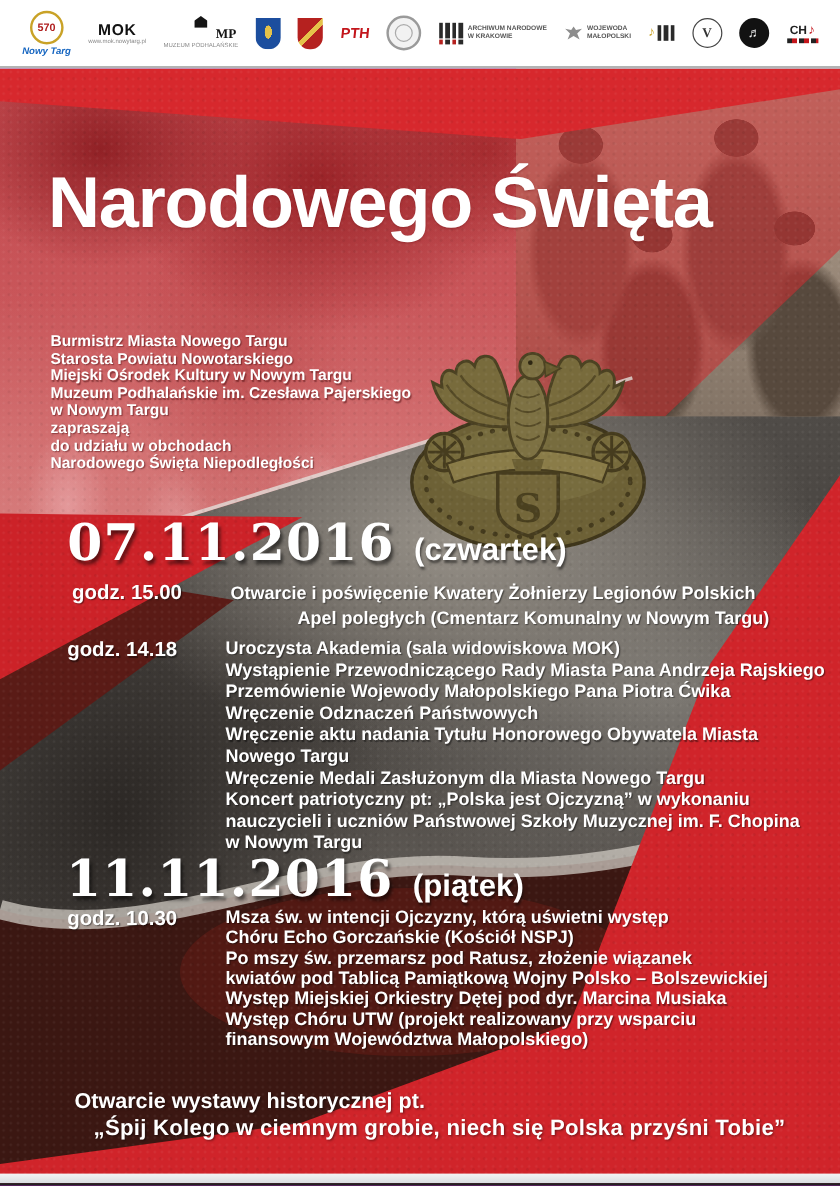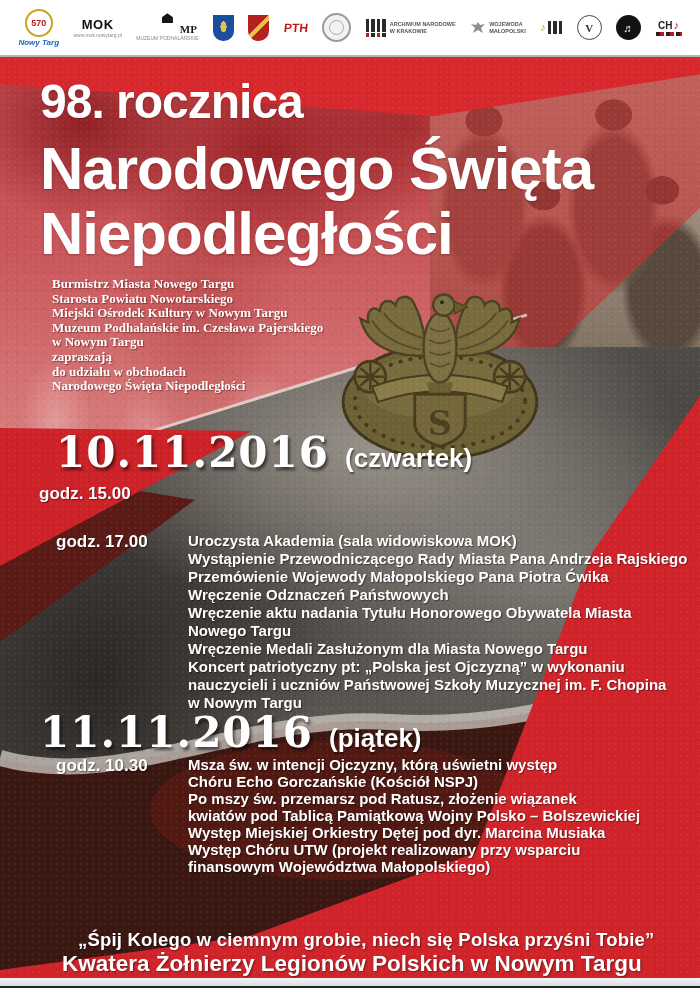--- a/index.html
+++ b/index.html
@@ -99,32 +99,32 @@
     background-size:6px 6px,9px 9px;background-position:0 0,3px 4px;}
 
   
   .txt{position:absolute;color:#fff;z-index:10;}
   .pre{white-space:pre-line;}
   .title-line{font-weight:700;letter-spacing:-1px;line-height:1;
     text-shadow:0 1px 2px rgba(90,10,12,.35);}
   .t1{left:40px;top:78px;font-size:48px;}
   .t2{left:40px;top:139px;font-size:60px;}
   .t3{left:40px;top:204px;font-size:60px;}
-  .organizers{left:52px;top:277px;font-size:13px;font-weight:700;line-height:14.6px;
-    text-shadow:1px 1px 1px rgba(70,10,12,.5);font-family:Liberation Serif, serif;}
+  .organizers{left:42px;top:277px;font-size:13px;font-weight:700;line-height:14.6px;
+    text-shadow:1px 1px 1px rgba(70,10,12,.5);}
   .date-row{display:flex;align-items:baseline;gap:16px;}
   .date{font-family:"DejaVu Serif","Liberation Serif",serif;font-weight:700;
         font-size:42px;letter-spacing:1px;text-shadow:2px 3px 3px rgba(0,0,0,.55);}
   .weekday{font-size:26px;font-weight:700;text-shadow:1px 2px 2px rgba(0,0,0,.5);}
   .d1{left:56px;top:428px;}
-  .d2{left:40px;top:708px;}
+  .d2{left:55px;top:708px;}
   .event{display:flex;align-items:flex-start;text-shadow:1px 1px 1px rgba(0,0,0,.45);}
   .event .time{flex:0 0 132px;font-size:17px;font-weight:700;}
   .event .etext{font-size:15px;font-weight:700;}
-  .e1{left:39px;top:484px;width:630px;}
+  .e1{left:60px;top:484px;width:630px;}
   .e1 .etext{line-height:21px;padding-left:56px;text-indent:-56px;}
   .e2{left:56px;top:532px;width:640px;}
   .e2 .etext{line-height:18px;}
   .e3{left:56px;top:756px;width:640px;}
   .e3 .etext{line-height:17px;}
   .foot{left:62px;font-weight:700;text-shadow:1px 1px 2px rgba(0,0,0,.45);}
   .f-venue{top:884px;font-size:18px;}
   .f-exhib{top:907px;font-size:18px;}
   .f-quote{top:929px;font-size:18.5px;letter-spacing:.2px;margin-left:16px;}
   .f-close{top:951px;font-size:22.5px;}
@@ -256,42 +256,42 @@
     </div>
     <div class="chor">
       <div class="chor-row">
         <span class="ch-t">CH</span>
         <span class="ch-n">♪</span>
       </div>
       <div class="ch-strip"></div>
     </div>
   </div>
 
-  <div class="txt title-line t1">98. rocznica</div>
   <div class="txt title-line t2">Narodowego Święta</div>
-  <div class="txt title-line t3">Niepodległości</div>
 
   <div class="txt organizers pre">Burmistrz Miasta Nowego Targu
 Starosta Powiatu Nowotarskiego
 Miejski Ośrodek Kultury w Nowym Targu
 Muzeum Podhalańskie im. Czesława Pajerskiego
 w Nowym Targu
 zapraszają
 do udziału w obchodach
 Narodowego Święta Niepodległości</div>
 
   <div class="txt date-row d1">
-    <span class="date">10.11.2016</span>
+    <span class="date">07.11.2016</span>
     <span class="weekday">(czwartek)</span>
   </div>
   <div class="txt event e1">
     <span class="time">godz. 15.00</span>
+    <span class="etext pre">Otwarcie i poświęcenie Kwatery Żołnierzy Legionów Polskich
+Apel poległych (Cmentarz Komunalny w Nowym Targu)</span>
   </div>
   <div class="txt event e2">
-    <span class="time">godz. 17.00</span>
+    <span class="time">godz. 14.18</span>
     <span class="etext pre">Uroczysta Akademia (sala widowiskowa MOK)
 Wystąpienie Przewodniczącego Rady Miasta Pana Andrzeja Rajskiego
 Przemówienie Wojewody Małopolskiego Pana Piotra Ćwika
 Wręczenie Odznaczeń Państwowych
 Wręczenie aktu nadania Tytułu Honorowego Obywatela Miasta
 Nowego Targu
 Wręczenie Medali Zasłużonym dla Miasta Nowego Targu
 Koncert patriotyczny pt: „Polska jest Ojczyzną” w wykonaniu
 nauczycieli i uczniów Państwowej Szkoły Muzycznej im. F. Chopina
 w Nowym Targu</span>
@@ -305,17 +305,17 @@
     <span class="time">godz. 10.30</span>
     <span class="etext pre">Msza św. w intencji Ojczyzny, którą uświetni występ
 Chóru Echo Gorczańskie (Kościół NSPJ)
 Po mszy św. przemarsz pod Ratusz, złożenie wiązanek
 kwiatów pod Tablicą Pamiątkową Wojny Polsko – Bolszewickiej
 Występ Miejskiej Orkiestry Dętej pod dyr. Marcina Musiaka
 Występ Chóru UTW (projekt realizowany przy wsparciu
 finansowym Województwa Małopolskiego)</span>
   </div>
 
+  <div class="txt foot f-exhib">Otwarcie wystawy historycznej pt.</div>
   <div class="txt foot f-quote">„Śpij Kolego w ciemnym grobie, niech się Polska przyśni Tobie”</div>
-  <div class="txt foot f-close">Kwatera Żołnierzy Legionów Polskich w Nowym Targu</div>
 
   <div class="bottom-strip"></div>
 </div>
 
 </body></html>

